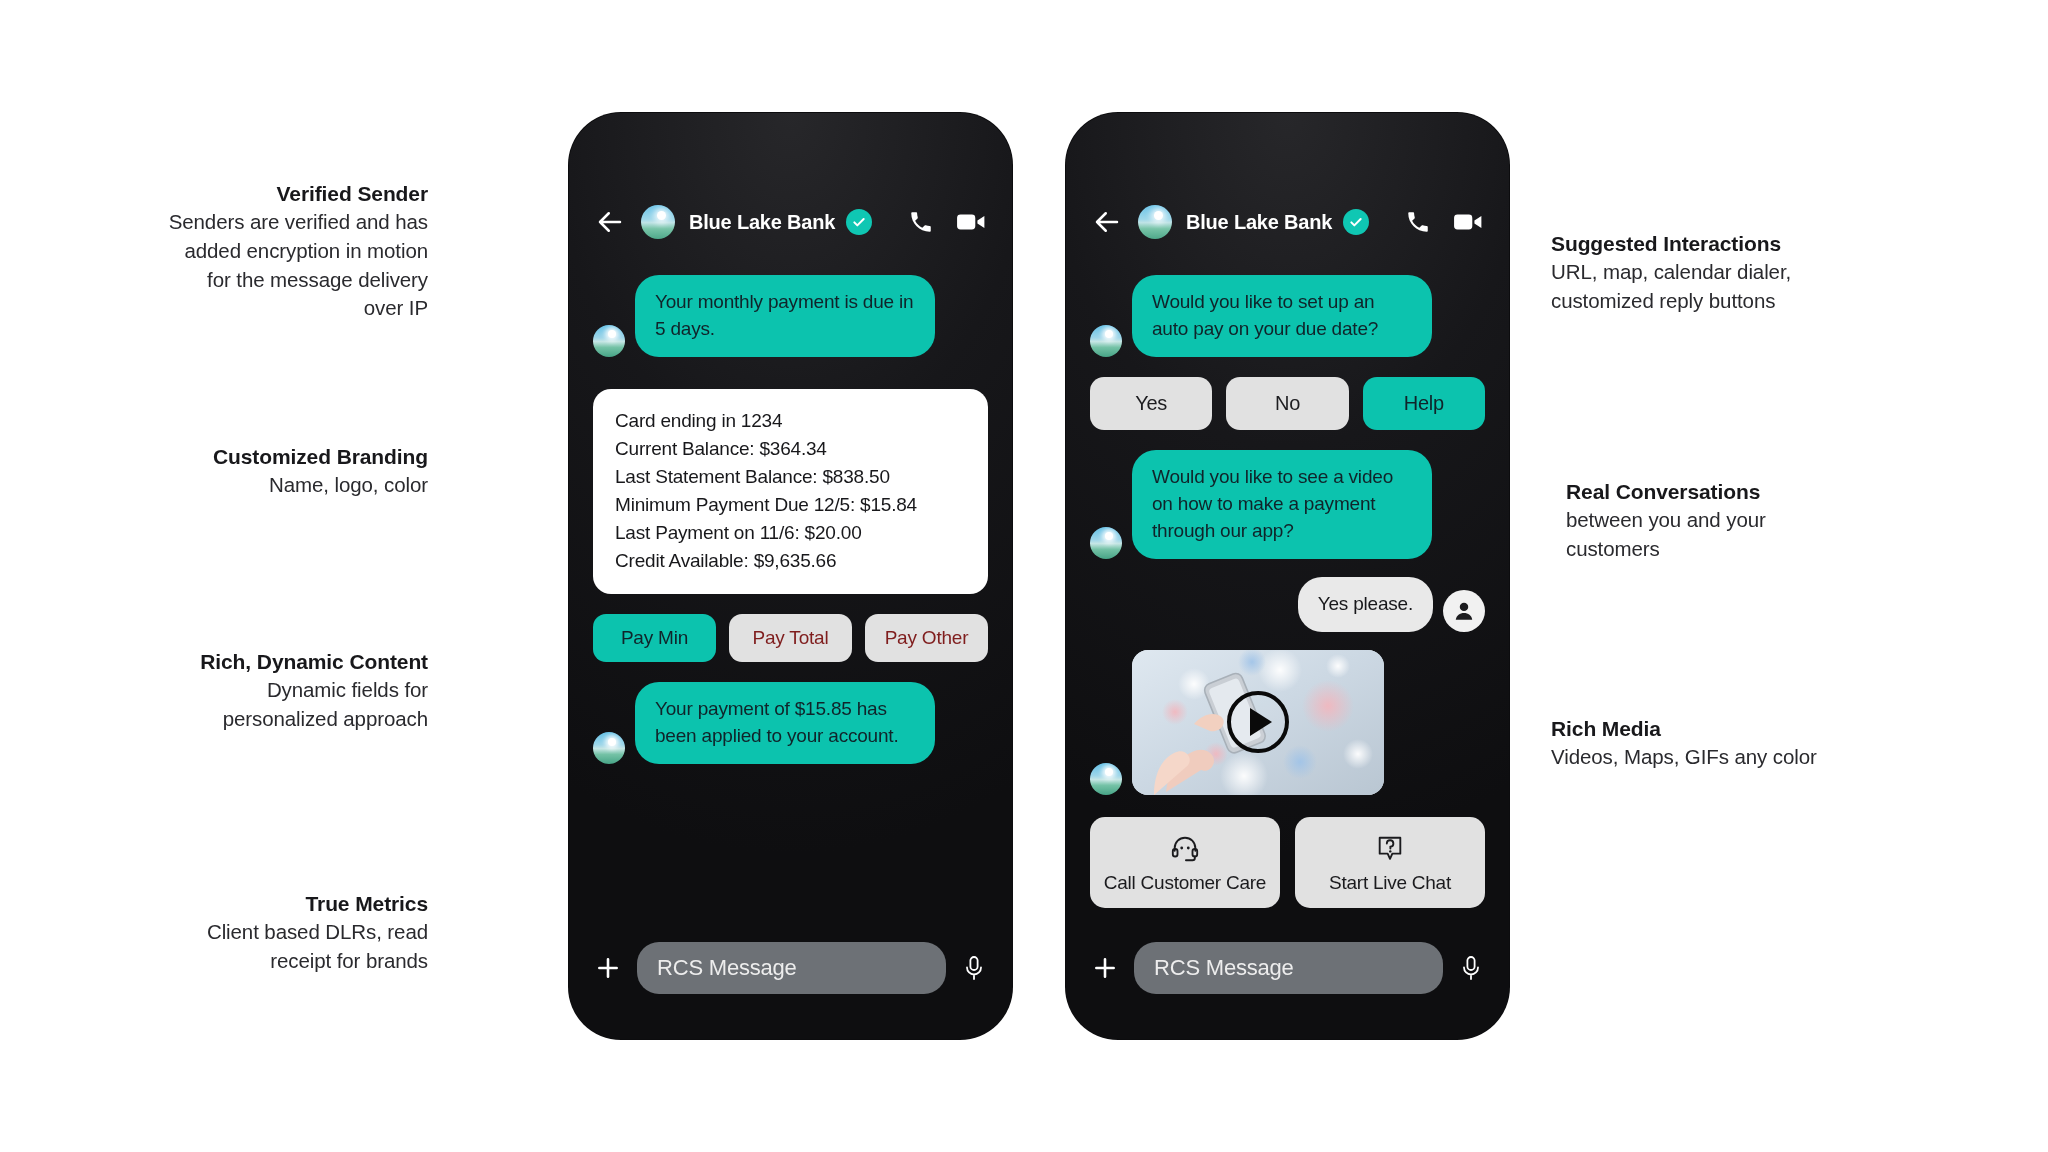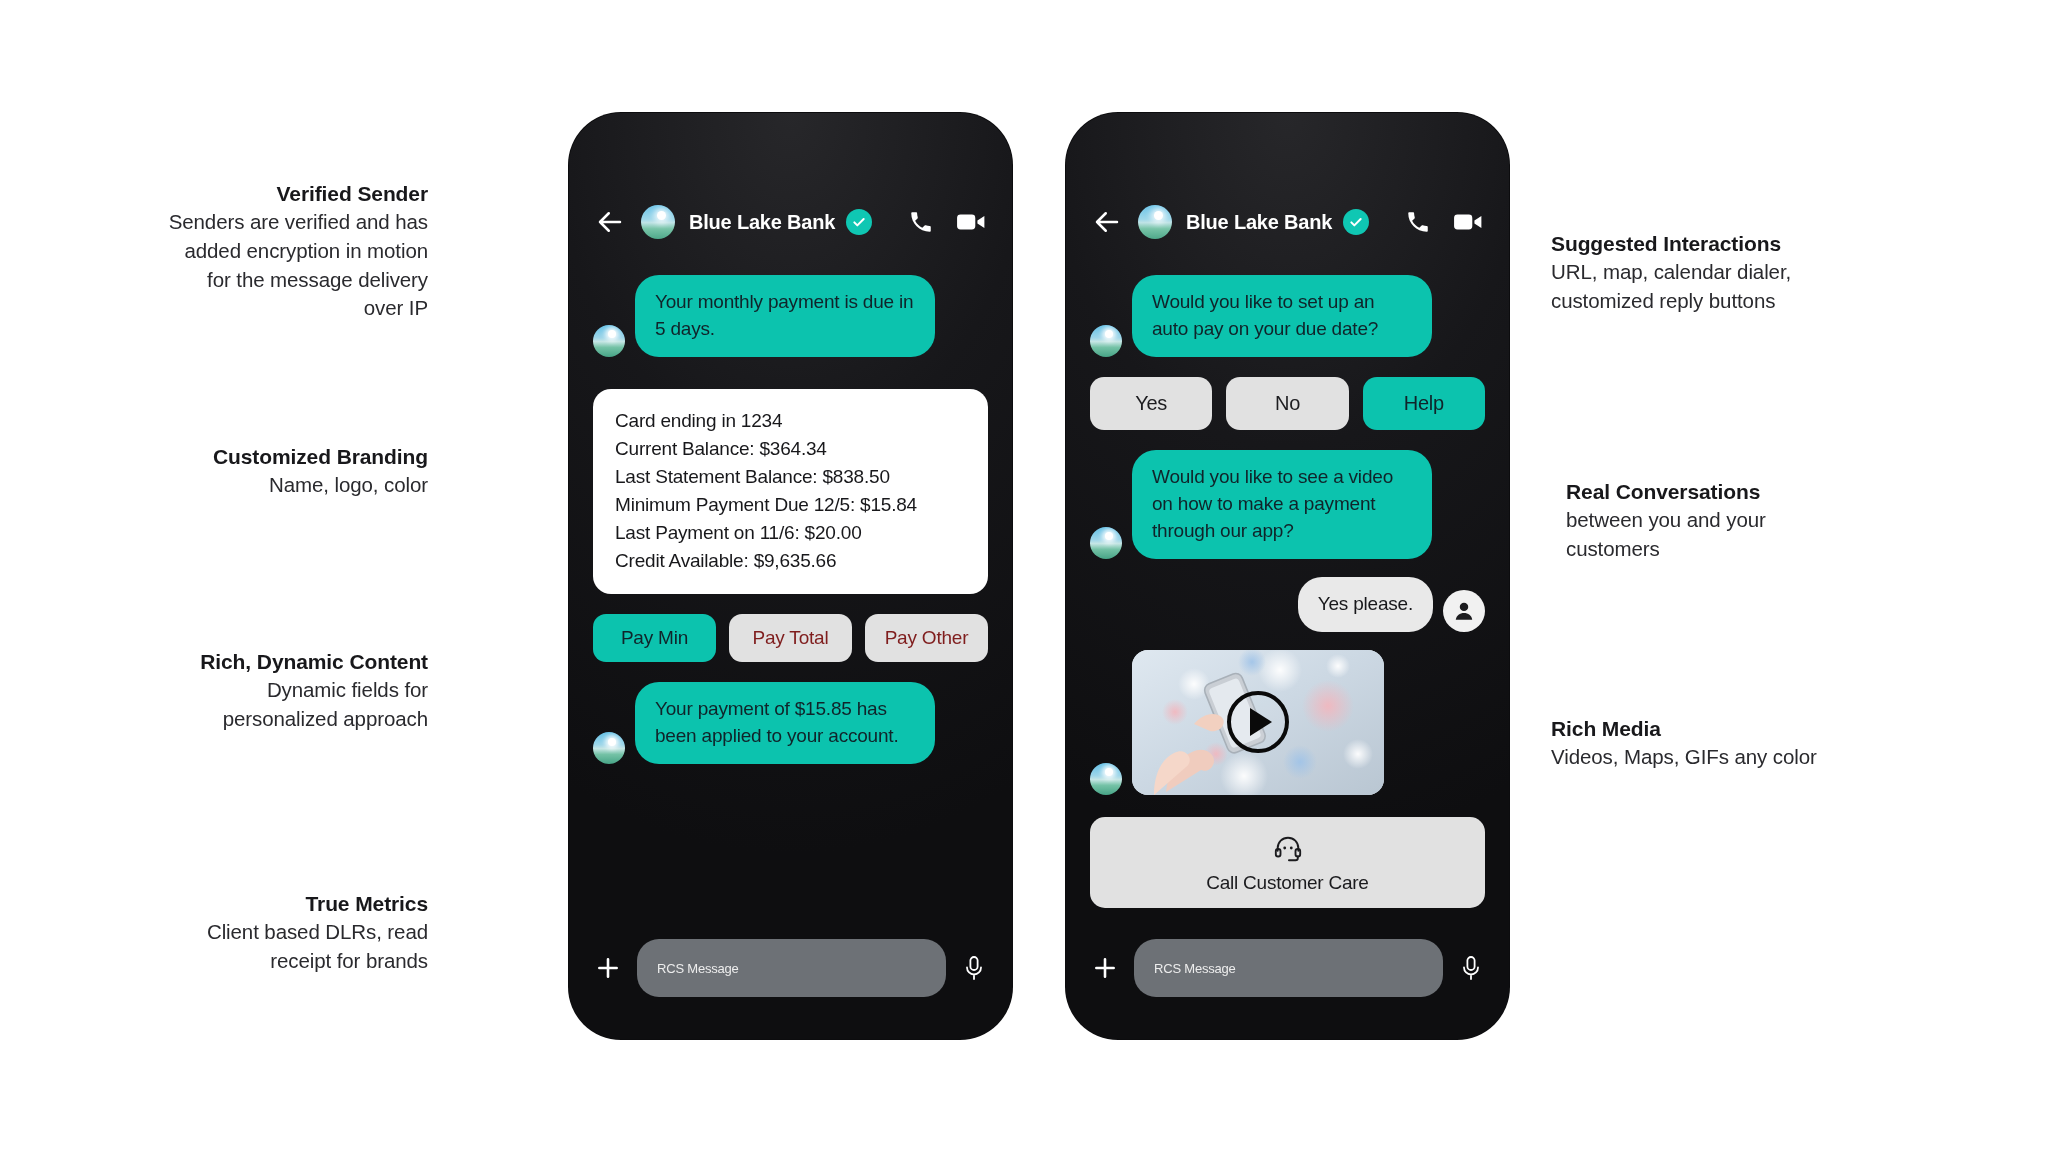--- a/index.html
+++ b/index.html
@@ -170,25 +170,25 @@
   .composer {
     flex: 0 0 auto;
     display: flex; align-items: center;
     gap: 16px;
     padding: 0 26px 0 26px;
     height: 86px;
     margin-bottom: 28px;
   }
   .plus-icon { width: 26px; height: 26px; flex: 0 0 auto; }
   .composer-field {
-    flex: 1 1 auto; height: 58px;
+    flex: 1 1 auto; height: 52px;
     background: #6d7176; border-radius: 22px;
     display: flex; align-items: center;
     padding: 0 20px;
-    color: #ededed; font-size: 13px; letter-spacing: -0.2px;
+    color: #ededed; font-size: 22px; letter-spacing: -0.2px;
   }
   .mic-icon { width: 24px; height: 26px; flex: 0 0 auto; }
 </style>
 </head>
 <body>
 
 <div class="stage">
 
   <div class="label right-align" style="left:168px; top:180px; width:260px;">
     <div class="lbl-title">Verified Sender</div>
@@ -399,20 +399,28 @@
             <svg width="30" height="30" viewBox="0 0 32 32">
               <path d="M5 19v-3a11 11 0 0 1 22 0v3" fill="none" stroke="#1b1b1e" stroke-width="2" stroke-linecap="round"></path>
               <rect x="3" y="17" width="5" height="8" rx="2.4" fill="none" stroke="#1b1b1e" stroke-width="2"></rect>
               <rect x="24" y="17" width="5" height="8" rx="2.4" fill="none" stroke="#1b1b1e" stroke-width="2"></rect>
               <path d="M26.5 25v1.6a2.4 2.4 0 0 1-2.4 2.4H17" fill="none" stroke="#1b1b1e" stroke-width="2" stroke-linecap="round"></path>
               <circle cx="12.5" cy="16" r="1.5" fill="#1b1b1e"></circle>
               <circle cx="19.5" cy="16" r="1.5" fill="#1b1b1e"></circle>
             </svg>
             <div class="ac-label">Call Customer Care</div>
           </div>
+          <div class="action-card">
+            <svg width="30" height="30" viewBox="0 0 32 32">
+              <path d="M5 5h22v17h-8.5L16 27.5 13.5 22H5z" fill="none" stroke="#1b1b1e" stroke-width="2" stroke-linejoin="round"></path>
+              <path d="M12.6 11.2a3.5 3.5 0 1 1 3.8 3.5v1.8" fill="none" stroke="#1b1b1e" stroke-width="2" stroke-linecap="round"></path>
+              <circle cx="16.3" cy="19.6" r="1.3" fill="#1b1b1e"></circle>
+            </svg>
+            <div class="ac-label">Start Live Chat</div>
+          </div>
         </div>
 
       </div>
 
       <div class="composer">
         <svg class="plus-icon" viewBox="0 0 24 24">
           <path d="M12 4v16M4 12h16" fill="none" stroke="#fff" stroke-width="2.4" stroke-linecap="round"></path>
         </svg>
         <div class="composer-field">RCS Message</div>
         <svg class="mic-icon" viewBox="0 0 24 26">

